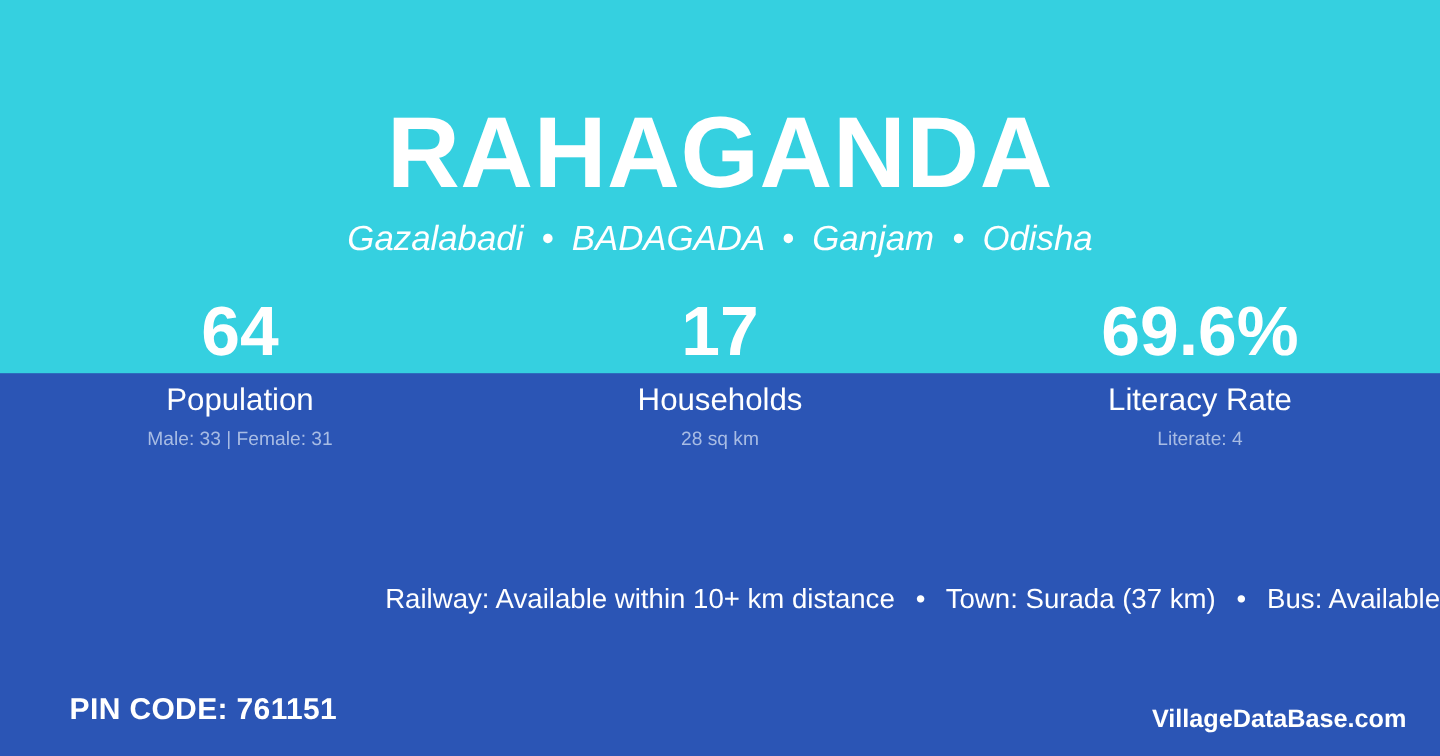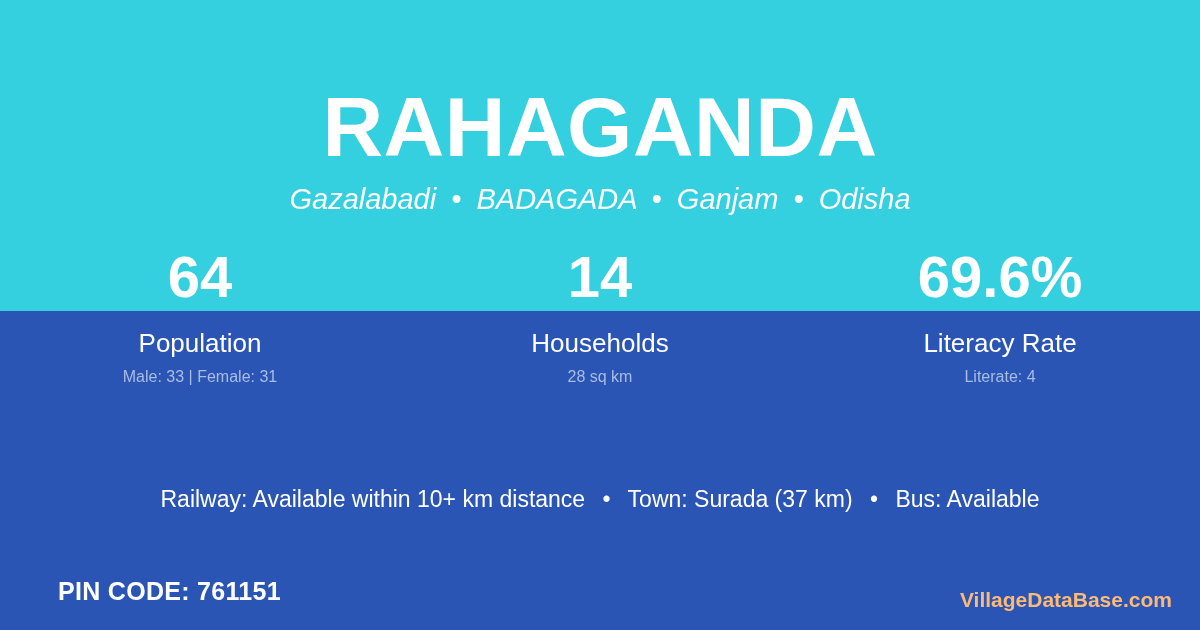--- a/index.html
+++ b/index.html
@@ -88,21 +88,21 @@
     text-align: center;
   }
   .stat-value {
     font-size: 58px;
     line-height: 66px;
     font-weight: 700;
     color: #ffffff;
     white-space: nowrap;
   }
   .stat-label {
-    margin-top: 18px;
+    margin-top: 8px;
     font-size: 26px;
     line-height: 30px;
     font-weight: 300;
     color: #ffffff;
     white-space: nowrap;
   }
   .stat-sub {
     margin-top: 9px;
     font-size: 16px;
     line-height: 20px;
@@ -110,21 +110,21 @@
     color: #a8bce4;
     white-space: nowrap;
   }
 
   
   .transport-line {
     position: absolute;
     left: 0;
     top: 484px;
     width: 1200px;
-    text-align: center;
+    text-align: right;
     font-size: 23px;
     line-height: 30px;
     font-weight: 400;
     color: #ffffff;
     white-space: nowrap;
   }
   .transport-line .sep {
     padding: 0 11px;
     color: #ffffff;
   }
@@ -143,21 +143,21 @@
     margin-left: 28px;
   }
 
   .brand {
     position: absolute;
     right: 28px;
     top: 587px;
     font-size: 21px;
     line-height: 26px;
     font-weight: 700;
-    color: #fdba74;
+    color: #ffffff;
     white-space: nowrap;
   }
 </style>
 </head>
 <body>
 
 <div class="card">
 
   <div class="band-cyan"></div>
 
@@ -177,21 +177,21 @@
 
   <div class="stats-row">
 
     <div class="stat-col">
       <div class="stat-value">64</div>
       <div class="stat-label">Population</div>
       <div class="stat-sub">Male: 33 | Female: 31</div>
     </div>
 
     <div class="stat-col">
-      <div class="stat-value">14</div>
+      <div class="stat-value">17</div>
       <div class="stat-label">Households</div>
       <div class="stat-sub">28 sq km</div>
     </div>
 
     <div class="stat-col">
       <div class="stat-value">69.6%</div>
       <div class="stat-label">Literacy Rate</div>
       <div class="stat-sub">Literate: 4</div>
     </div>
 

